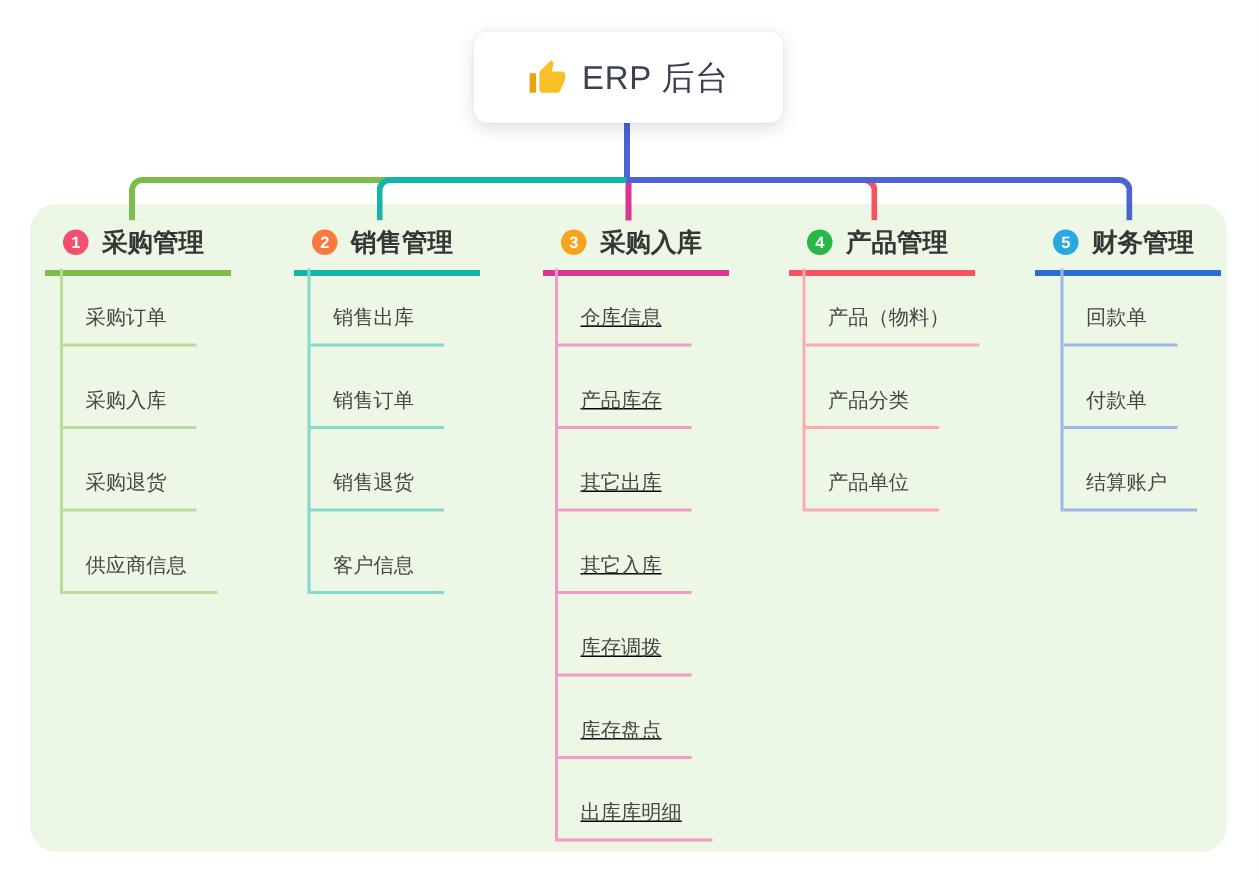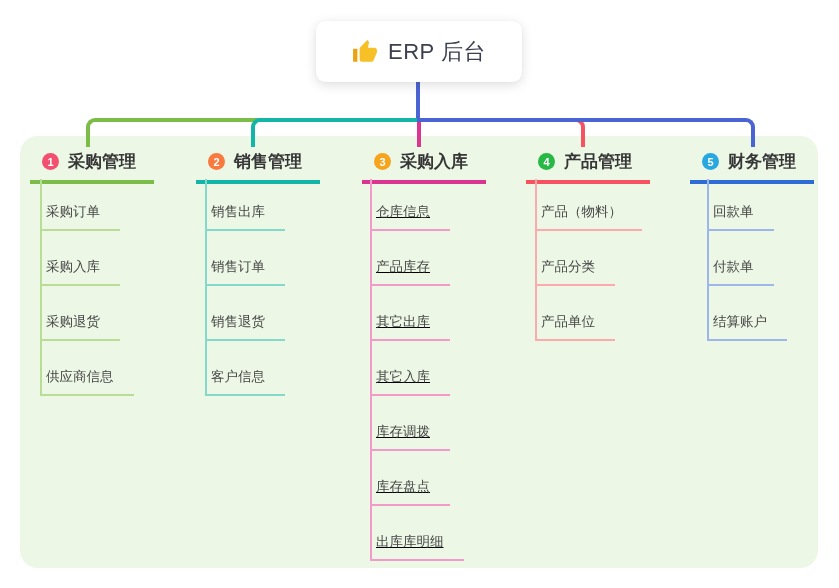--- a/index.html
+++ b/index.html
@@ -30,21 +30,21 @@
   
   .branch-header{position:absolute;top:147px;display:flex;align-items:center;gap:9px;
                  padding:3px 18px 7px 12px;border-bottom:4px solid var(--main);z-index:2;}
   .badge{width:17px;height:17px;border-radius:50%;background:var(--badge);color:#fff;
          font-size:11px;font-weight:bold;display:flex;align-items:center;justify-content:center;flex:0 0 auto;}
   .branch-label{font-size:17px;font-weight:600;color:#363636;white-space:nowrap;}
 
   
   .children{position:absolute;top:179px;border-left:2px solid var(--light);z-index:2;}
   .child{box-sizing:border-box;height:55px;display:flex;align-items:flex-end;
-         padding:0 20px 8px 4px;border-bottom:2px solid var(--light);
+         padding:0 20px 8px 15px;border-bottom:2px solid var(--light);
          width:max-content;font-size:13.5px;color:#464646;white-space:nowrap;}
   .child:first-child{height:52px;}
 
   .c1{left:40px;}  .h1{left:30px;}
   .c2{left:205px;} .h2{left:196px;}
   .c3{left:370px;text-decoration:underline;} .h3{left:362px;}
   .c4{left:535px;} .h4{left:526px;}
   .c5{left:707px;} .h5{left:690px;}
 </style>
 </head>

